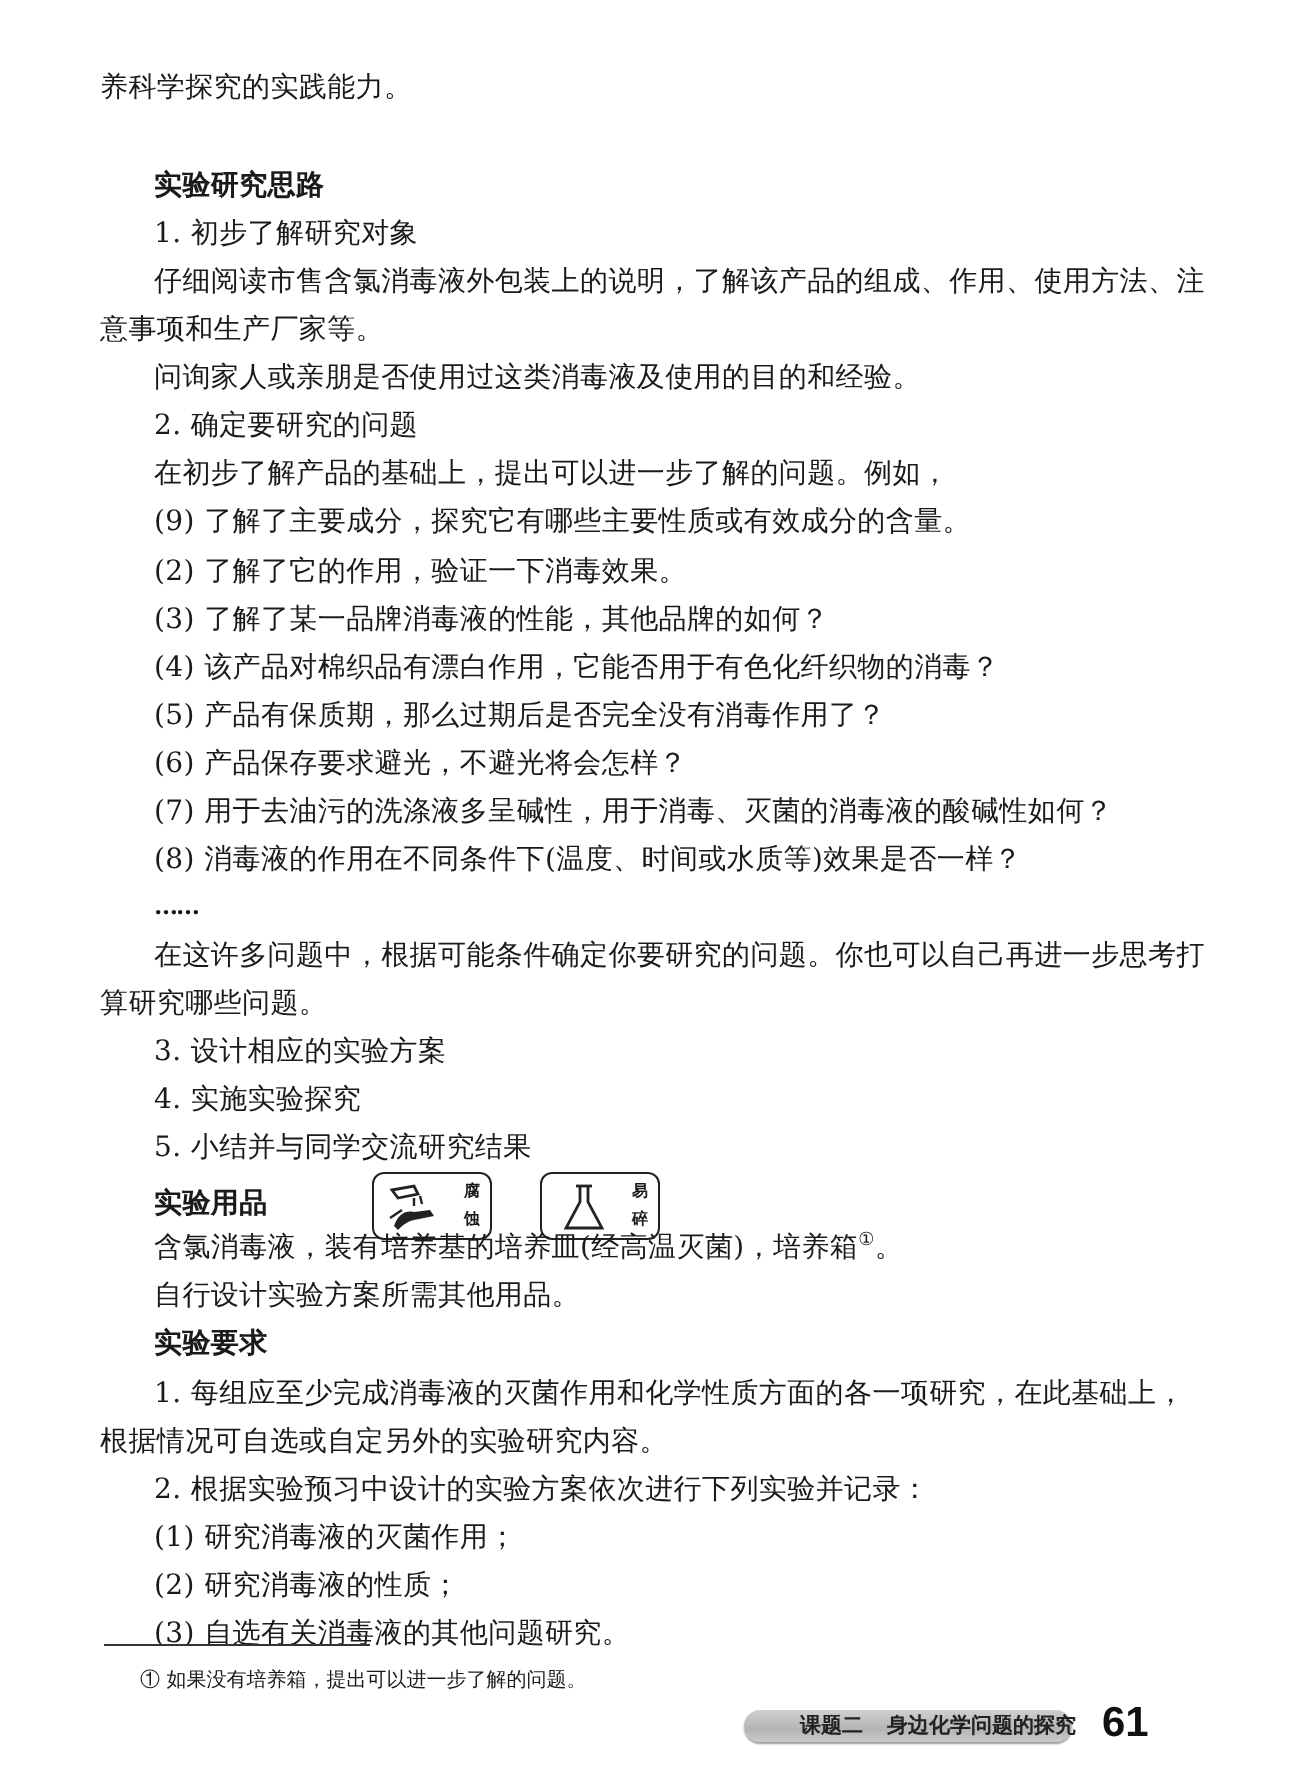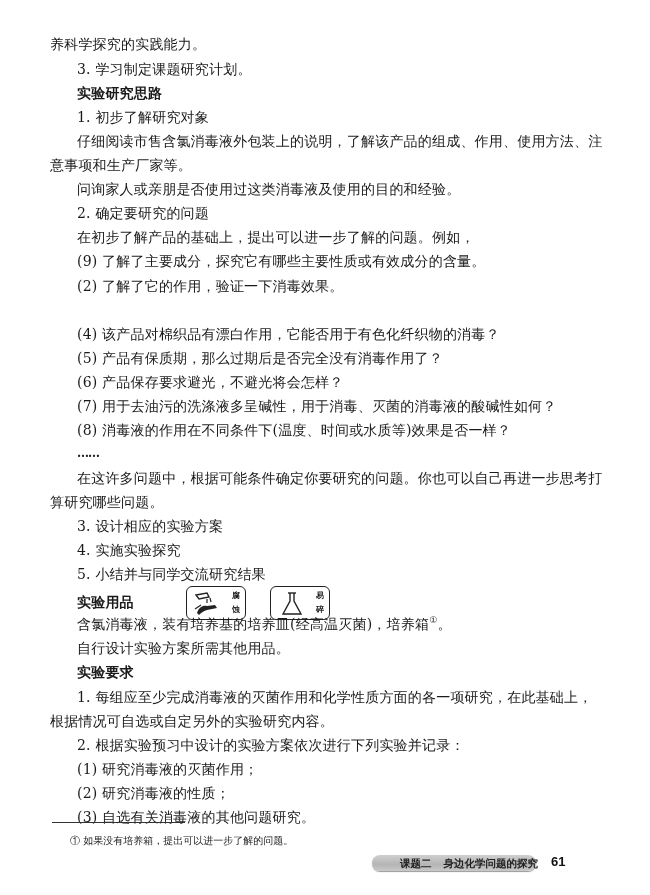--- a/index.html
+++ b/index.html
@@ -32,41 +32,41 @@
   .footer-pill {
     position: absolute; left: 372px; top: 855px; width: 164px; height: 16px; border-radius: 8px;
     background: linear-gradient(#cfcfcf, #b5b5b5 60%, #c9c9c9); box-shadow: 0 1px 1px #999;
   }
   .footer-text {
     position: absolute; left: 400px; top: 855px; height: 16px; line-height: 16px; font-size: 10.5px;
     font-family: "DejaVu Sans", "Liberation Sans", sans-serif; font-weight: bold; color: #222; white-space: nowrap;
   }
   .footer-text .gap { display: inline-block; width: 12px; }
   .page-num {
-    position: absolute; left: 551px; top: 852px; font-size: 13px; line-height: 20px;
+    position: absolute; left: 551px; top: 852px; font-size: 21px; line-height: 20px;
     font-family: "Liberation Sans", "DejaVu Sans", sans-serif; font-weight: bold; color: #111;
   }
 </style>
 </head>
 <body>
 
 <div class="page">
 
   <div class="line" style="top:32px">养科学探究的实践能力。</div>
-  <div class="line indent" style="top:57px">3. 学习制定课题研究计划。</div>
   <div class="line indent bold" style="top:81px">实验研究思路</div>
   <div class="line indent" style="top:105px">1. 初步了解研究对象</div>
   <div class="line indent" style="top:129px">仔细阅读市售含氯消毒液外包装上的说明，了解该产品的组成、作用、使用方法、注</div>
   <div class="line" style="top:153px">意事项和生产厂家等。</div>
   <div class="line indent" style="top:177px">问询家人或亲朋是否使用过这类消毒液及使用的目的和经验。</div>
   <div class="line indent" style="top:201px">2. 确定要研究的问题</div>
   <div class="line indent" style="top:225px">在初步了解产品的基础上，提出可以进一步了解的问题。例如，</div>
 
   <div class="line indent" style="top:249px">(9) 了解了主要成分，探究它有哪些主要性质或有效成分的含量。</div>
   <div class="line indent" style="top:274px">(2) 了解了它的作用，验证一下消毒效果。</div>
+  <div class="line indent" style="top:298px">(3) 了解了某一品牌消毒液的性能，其他品牌的如何？</div>
   <div class="line indent" style="top:322px">(4) 该产品对棉织品有漂白作用，它能否用于有色化纤织物的消毒？</div>
   <div class="line indent" style="top:346px">(5) 产品有保质期，那么过期后是否完全没有消毒作用了？</div>
   <div class="line indent" style="top:370px">(6) 产品保存要求避光，不避光将会怎样？</div>
   <div class="line indent" style="top:394px">(7) 用于去油污的洗涤液多呈碱性，用于消毒、灭菌的消毒液的酸碱性如何？</div>
   <div class="line indent" style="top:418px">(8) 消毒液的作用在不同条件下(温度、时间或水质等)效果是否一样？</div>
   <div class="line indent dots" style="top:441px">……</div>
 
   <div class="line indent" style="top:466px">在这许多问题中，根据可能条件确定你要研究的问题。你也可以自己再进一步思考打</div>
   <div class="line" style="top:490px">算研究哪些问题。</div>
   <div class="line indent" style="top:514px">3. 设计相应的实验方案</div>

